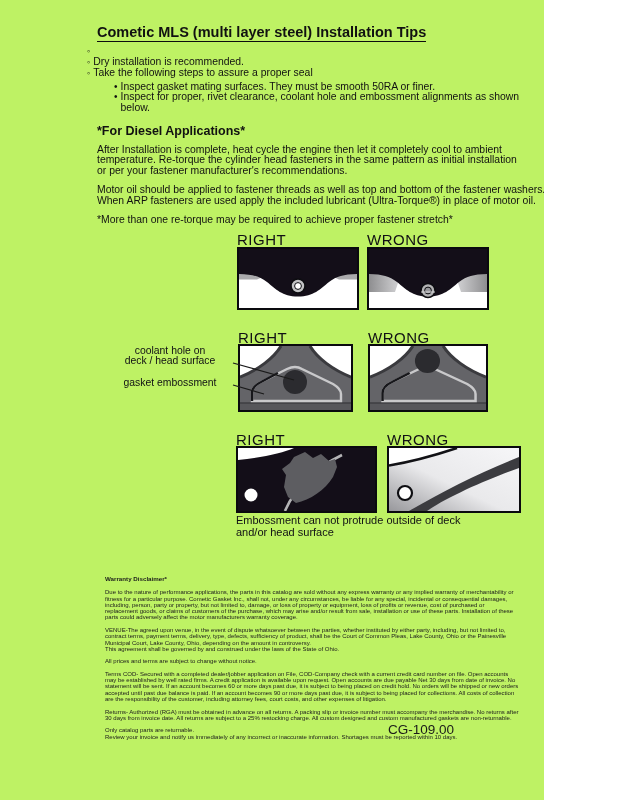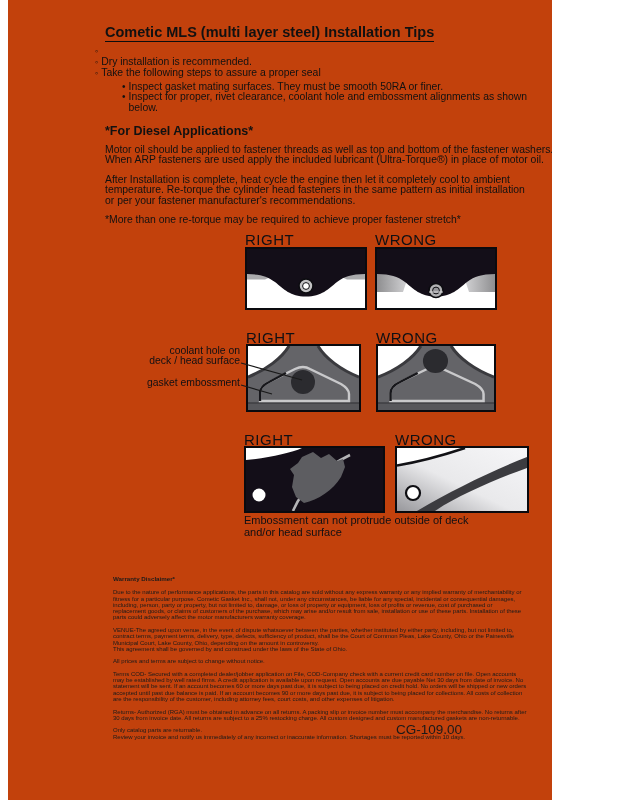--- a/index.html
+++ b/index.html
@@ -1,17 +1,17 @@
 <!DOCTYPE html>
 <html><head>
 <meta charset="utf-8">
 <style>
   html,body{margin:0;padding:0;background:#fff;}
-  .page{position:relative;width:544px;height:800px;background:#c2410c;
-        font-family:"Liberation Sans",sans-serif;color:#111;overflow:hidden;margin-left:8px;}
+  .page{position:relative;width:544px;height:800px;background:#bef264;
+        font-family:"Liberation Sans",sans-serif;color:#111;overflow:hidden;}
   .abs{position:absolute;}
   .preline{white-space:pre-line;}
 
   .doc-title{left:97px;top:24px;font-size:14.5px;font-weight:bold;}
   .doc-title span{display:inline-block;border-bottom:1.6px solid #0d0d0d;padding-bottom:1px;}
 
   .tips{left:87px;top:46px;font-size:10.4px;line-height:10.4px;}
   .tip-row{display:flex;margin-bottom:0.4px;}
   .marker-o{font-size:9px;line-height:10.4px;margin-right:3px;}
   .sub-list{margin-left:27px;margin-top:3.5px;}
@@ -19,21 +19,21 @@
   .marker-b{font-size:10px;line-height:10.4px;margin-right:3px;}
 
   .diesel{left:97px;top:124px;width:452px;}
   .diesel-h{font-size:12.5px;font-weight:bold;margin:0 0 7px 0;}
   .diesel p{font-size:10.4px;line-height:10.3px;margin:0 0 9.5px 0;}
 
   .fig-label{font-size:15px;letter-spacing:0.5px;text-align:left;color:#101014;}
   .panel{border:2px solid #0a0a0e;background:#fff;box-sizing:border-box;}
   .panel svg{display:block;width:100%;height:100%;}
   .fig-caption{font-size:11px;line-height:11.5px;color:#101014;}
-  .fig-ann{font-size:10.4px;line-height:10.2px;text-align:right;color:#101014;}
+  .fig-ann{font-size:10.4px;line-height:10.2px;text-align:center;color:#101014;}
 
   .warranty{left:105px;top:576px;width:414px;font-size:6px;line-height:6.3px;color:#1b1b1b;}
   .warranty .w-h{font-weight:bold;margin:0 0 7px 0;font-size:6.2px;}
   .warranty p{margin:0 0 6.2px 0;}
 
   .doc-num{left:388px;top:722px;font-size:13.5px;color:#1a1a1a;}
 </style>
 </head>
 <body>
 
@@ -62,25 +62,25 @@
       </div>
       <div class="sub-row">
         <span class="marker-b">•</span>
         <span>Inspect for proper, rivet clearance, coolant hole and embossment alignments as shown below.</span>
       </div>
     </div>
   </div>
 
   <div class="abs diesel">
     <div class="diesel-h">*For Diesel Applications*</div>
-    <p class="preline">Motor oil should be applied to fastener threads as well as top and bottom of the fastener washers.
-When ARP fasteners are used apply the included lubricant (Ultra-Torque®) in place of motor oil.</p>
     <p class="preline">After Installation is complete, heat cycle the engine then let it completely cool to ambient
 temperature. Re-torque the cylinder head fasteners in the same pattern as initial installation
 or per your fastener manufacturer's recommendations.</p>
+    <p class="preline">Motor oil should be applied to fastener threads as well as top and bottom of the fastener washers.
+When ARP fasteners are used apply the included lubricant (Ultra-Torque®) in place of motor oil.</p>
     <p class="preline">*More than one re-torque may be required to achieve proper fastener stretch*</p>
   </div>
 
   <div class="abs fig-label" style="left:237px;top:231px;width:122px">RIGHT</div>
   <div class="abs fig-label" style="left:367px;top:231px;width:122px">WRONG</div>
 
   <div class="abs panel" style="left:237px;top:247px;width:122px;height:63px">
     <svg viewBox="0 0 118 59" preserveAspectRatio="none">
       <rect width="118" height="59" fill="#ffffff"></rect>
       <polygon points="0,25 30,25 18,30.5 0,30.5" fill="#aaaaac"></polygon>

